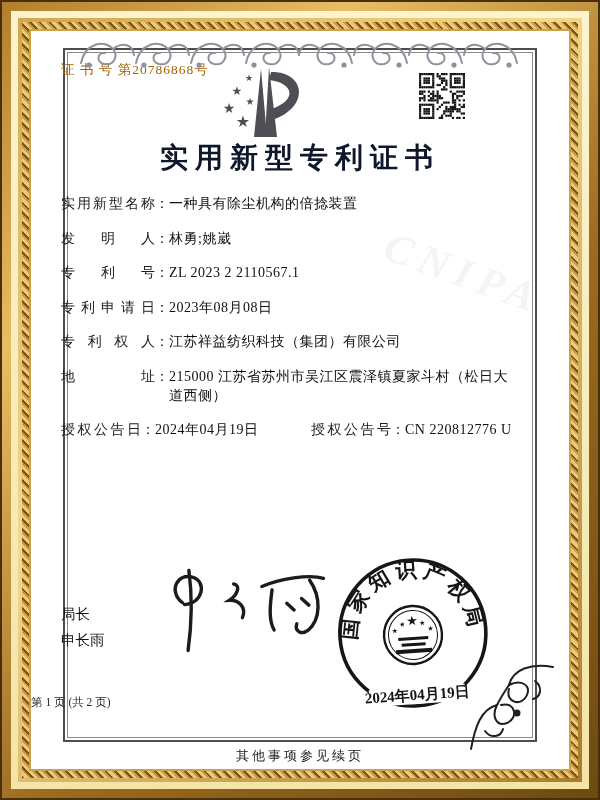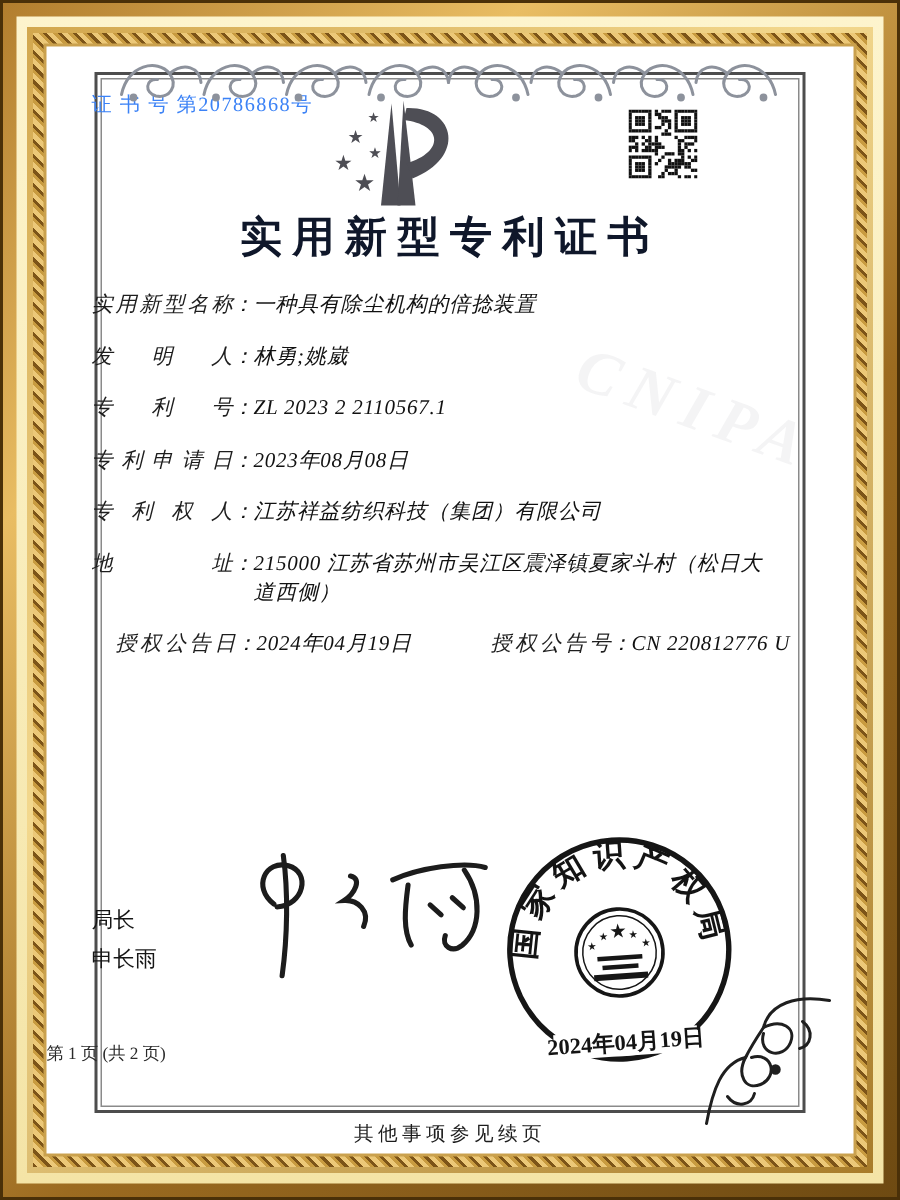--- a/index.html
+++ b/index.html
@@ -15,34 +15,34 @@
   
   .inner{position:absolute;left:32px;top:17px;right:32px;bottom:27px;border:2.5px solid #4d4d4d;}
   .inner::before{content:"";position:absolute;inset:2px;border:1px solid #8a8a8a;pointer-events:none;}
   
   .band-top{position:absolute;left:48px;right:48px;top:2px;height:42px;z-index:3;}
   .corner-br{position:absolute;right:12px;bottom:16px;width:92px;height:92px;z-index:3;}
   .watermark{position:absolute;left:350px;top:218px;font-size:42px;font-weight:bold;font-style:italic;
     letter-spacing:8px;color:rgba(60,60,70,0.055);transform:rotate(20deg);z-index:1;}
   
   .content{position:absolute;inset:0;z-index:2;}
-  .certno{position:absolute;left:30px;top:30px;font-size:13.5px;letter-spacing:1px;color:#3b82f6;}
+  .certno{position:absolute;left:30px;top:30px;font-size:13.5px;letter-spacing:1px;color:#a16207;}
   .logo{position:absolute;left:178px;top:34px;}
   .qr{position:absolute;left:388px;top:42px;width:46px;height:46px;}
   .title{position:absolute;left:0;right:0;top:108px;text-align:center;font-size:28px;font-weight:bold;
     letter-spacing:7px;color:#0f172a;}
   .fields{position:absolute;left:30px;top:163px;right:22px;font-size:14px;line-height:19px;color:#111;}
-  .frow{display:flex;margin-bottom:15.5px;font-style:italic;}
+  .frow{display:flex;margin-bottom:15.5px;}
   .flabel{width:94px;flex:0 0 94px;text-align:justify;text-align-last:justify;color:#1d1d1d;}
   .fcolon{flex:0 0 14px;}
   .fvalue{flex:1;letter-spacing:0.5px;}
   .grant{display:flex;}
   .gpair{display:flex;}
   .gpair .flabel{width:80px;flex:0 0 80px;}
-  .g1{width:250px;flex:0 0 250px;margin-left:16px;}
+  .g1{width:250px;flex:0 0 250px;}
   .paras{position:absolute;left:28px;right:24px;top:396px;font-size:13px;line-height:25px;
     color:#1a1a1a;text-align:justify;}
   .paras p{margin:0 0 1px 0;text-indent:2em;}
   .signer{position:absolute;left:30px;top:570px;font-size:14.5px;line-height:26px;color:#161616;}
   .signature{position:absolute;left:128px;top:528px;}
   .seal{position:absolute;left:300px;top:522px;transform:rotate(-4deg);}
   .pageinfo{position:absolute;left:0;right:0;top:664px;text-align:left;font-size:11.5px;color:#2a2a2a;}
   .footnote{position:absolute;left:0;right:0;bottom:4px;text-align:center;font-size:13px;
     letter-spacing:3px;color:#1c1c1c;z-index:2;}
 </style>

